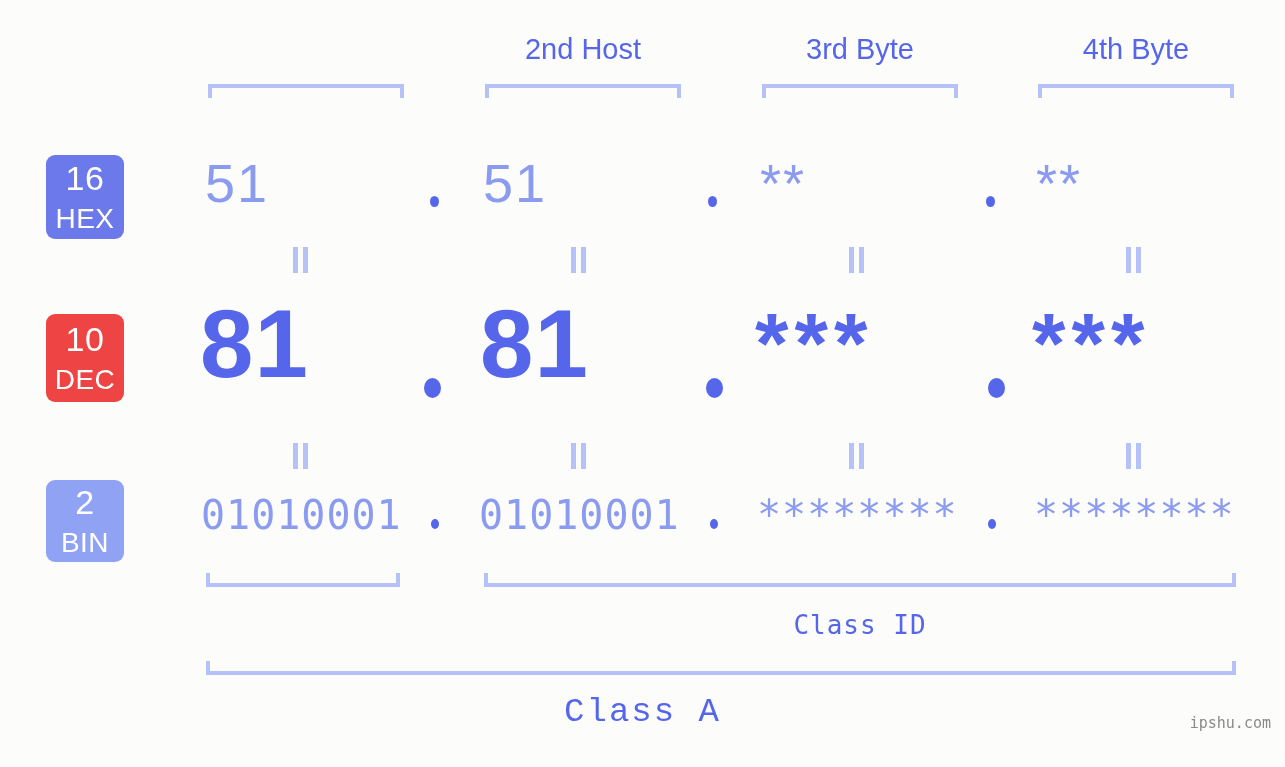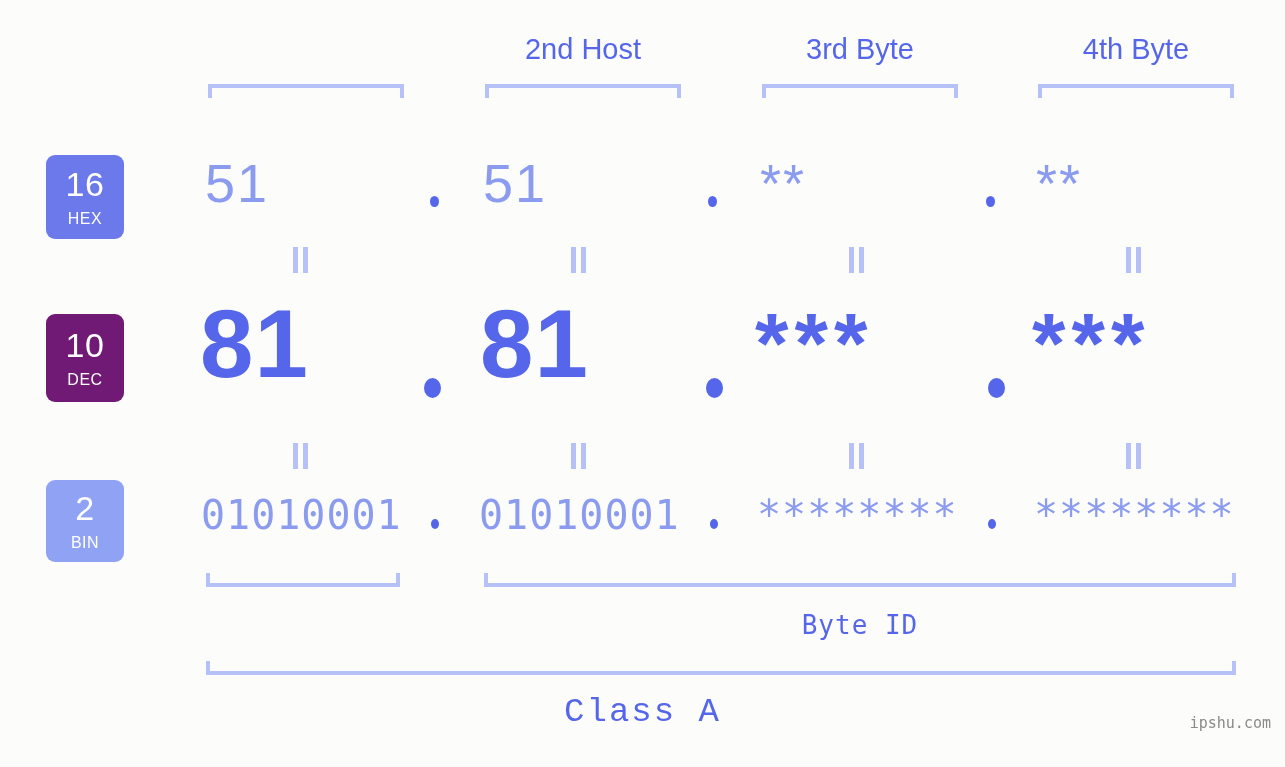--- a/index.html
+++ b/index.html
@@ -64,27 +64,27 @@
     justify-content: center;
     line-height: 1;
     font-family: "Liberation Sans", sans-serif;
   }
   .badge .num {
     font-size: 34px;
     font-weight: 400;
     letter-spacing: 0.5px;
   }
   .badge .nm {
-    font-size: 16px;
+    font-size: 28px;
     font-weight: 400;
     margin-top: 10px;
     letter-spacing: 0.5px;
   }
   #badge-hex { top: 155px; height: 84px; background: #6b79ea; }
-  #badge-dec { top: 314px; height: 88px; background: #701a75; }
+  #badge-dec { top: 314px; height: 88px; background: #ef4444; }
   #badge-bin { top: 480px; height: 82px; background: #8fa2f4; }
 
   
   .cell {
     position: absolute;
     text-align: left;
     white-space: nowrap;
     color: #8b9bf0;
   }
 
@@ -293,21 +293,21 @@
     <div class="cell" style="left:479px; width:200px;">01010001</div>
     <div class="dot" style="left:710px;"></div>
     <div class="cell stars" style="left:757px; width:200px;">********</div>
     <div class="dot" style="left:988px;"></div>
     <div class="cell stars" style="left:1034px; width:200px;">********</div>
   </div>
 
   <div class="bracket up" style="left:206px; top:573px; width:194px;"></div>
   <div class="bracket up" style="left:484px; top:573px; width:752px;"></div>
 
-  <div class="id-label" style="left:760px; width:200px;">Byte ID</div>
+  <div class="id-label" style="left:760px; width:200px;">Class ID</div>
 
   <div class="bracket up" style="left:206px; top:661px; width:1030px;"></div>
   <div id="class-label">
     <span id="class-label-inner">Class A</span>
   </div>
 
   <div id="watermark">ipshu.com</div>
 
 </div>
 

